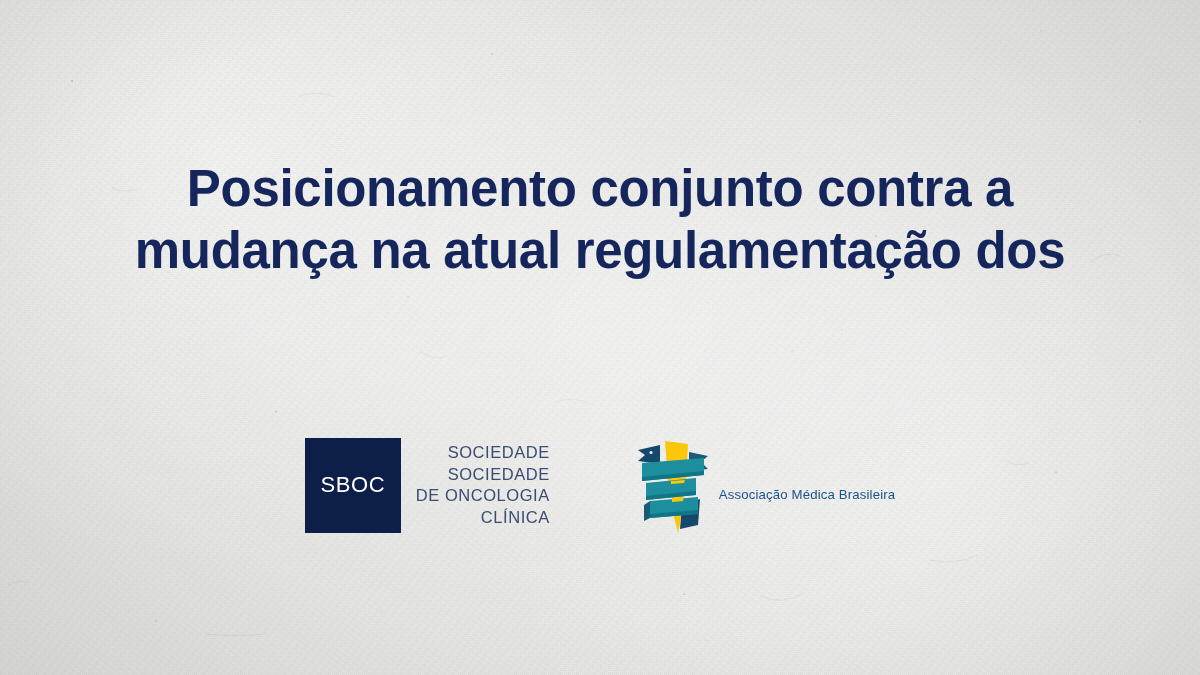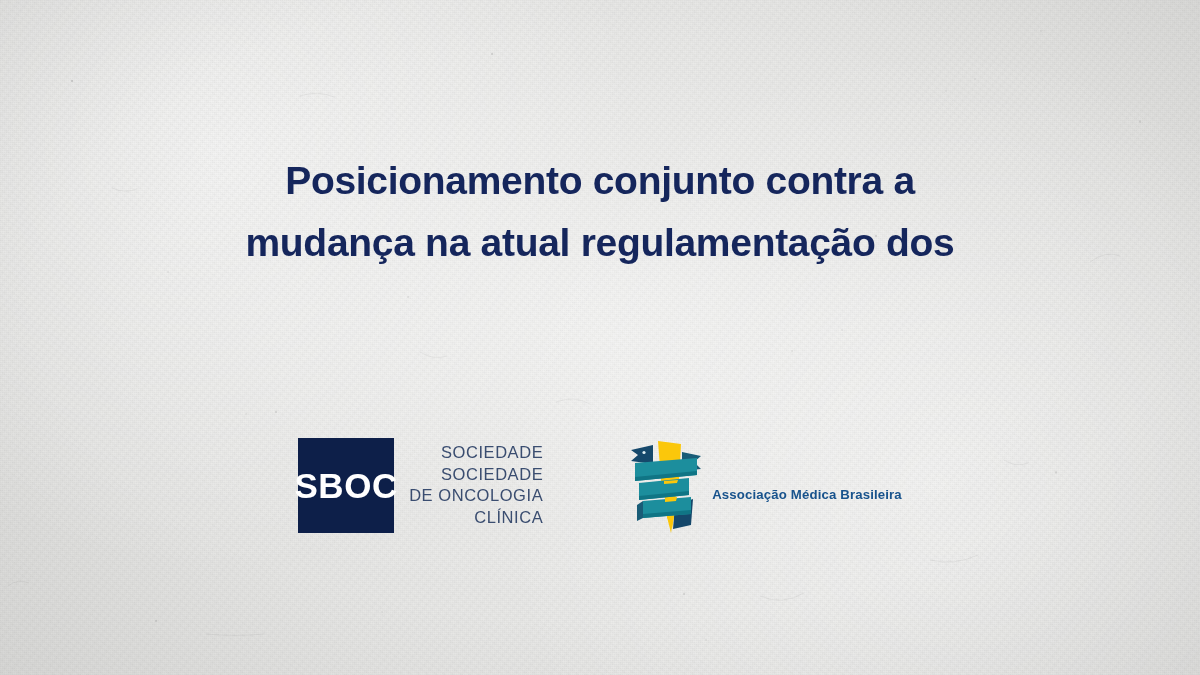--- a/index.html
+++ b/index.html
@@ -72,21 +72,21 @@
   }
 
   
   .headline {
     position: absolute;
     left: 0;
     right: 0;
     top: 124px;
     text-align: center;
     color: #15265c;
-    font-size: 39px;
+    font-size: 51px;
     font-weight: 700;
     line-height: 62px;
     letter-spacing: -0.3px;
     padding: 0 54px;
     box-sizing: border-box;
   }
   .headline .ln { display: block; white-space: nowrap; }
 
   
   .logo-strip {
@@ -106,22 +106,22 @@
   .sboc-mark {
     width: 96px;
     height: 95px;
     background: #0d1f49;
     display: flex;
     align-items: center;
     justify-content: center;
   }
   .sboc-mark-text {
     color: #ffffff;
-    font-size: 35px;
-    font-weight: 700;
+    font-size: 22px;
+    font-weight: 400;
     letter-spacing: 0.6px;
     line-height: 1;
     text-align: right;
   }
   .sboc-words {
     color: #3a4d70;
     font-size: 16.5px;
     font-weight: 400;
     line-height: 21.5px;
     letter-spacing: 0.55px;
@@ -137,21 +137,21 @@
   .amb-title {
     color: #17528c;
     font-size: 62px;
     font-weight: 700;
     line-height: 58px;
     letter-spacing: -1.2px;
   }
   .amb-sub {
     color: #17528c;
     font-size: 13.2px;
-    font-weight: 700;
+    font-weight: 400;
     letter-spacing: 0.15px;
     line-height: 15px;
     margin-top: 18px;
     padding-left: 3px;
   }
 </style>
 </head>
 <body>
 
 <div class="stage">

